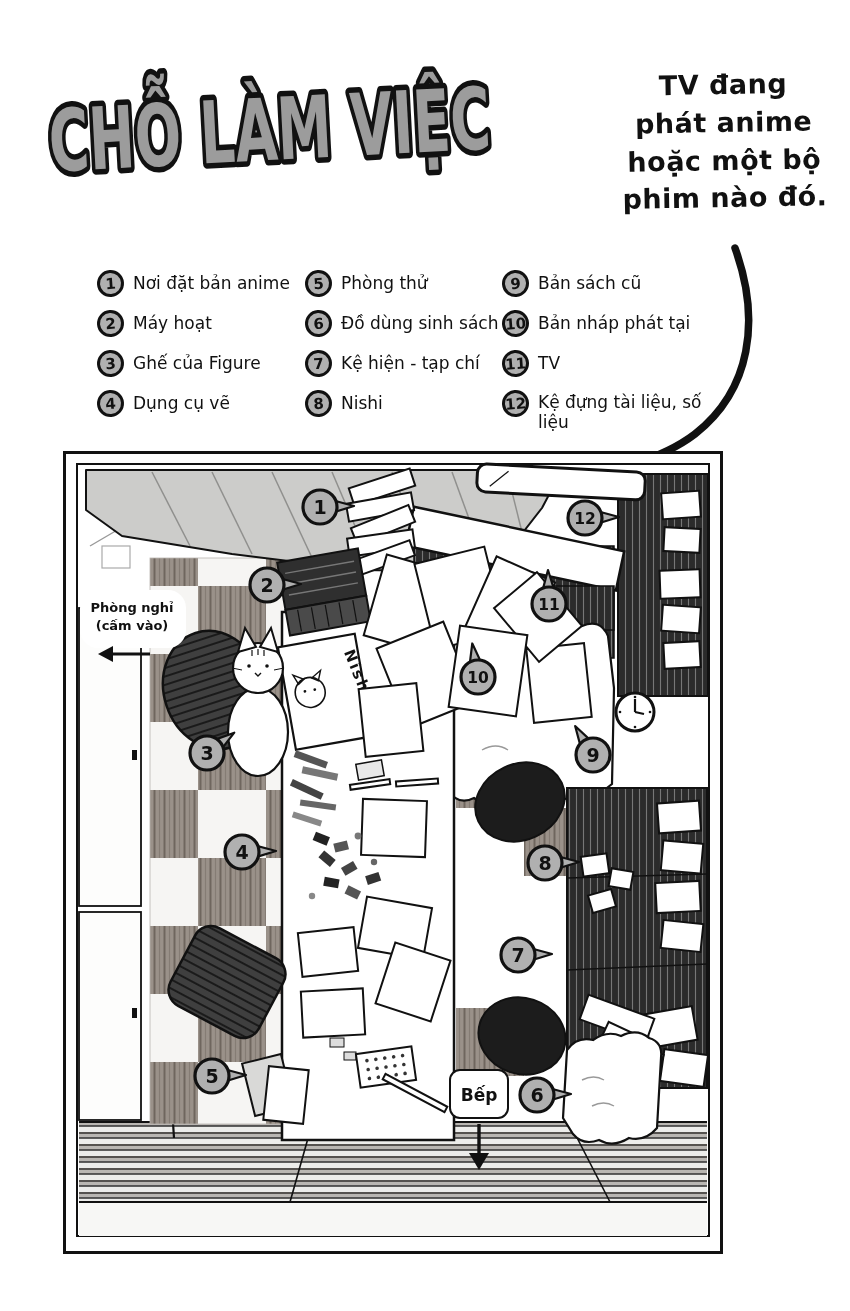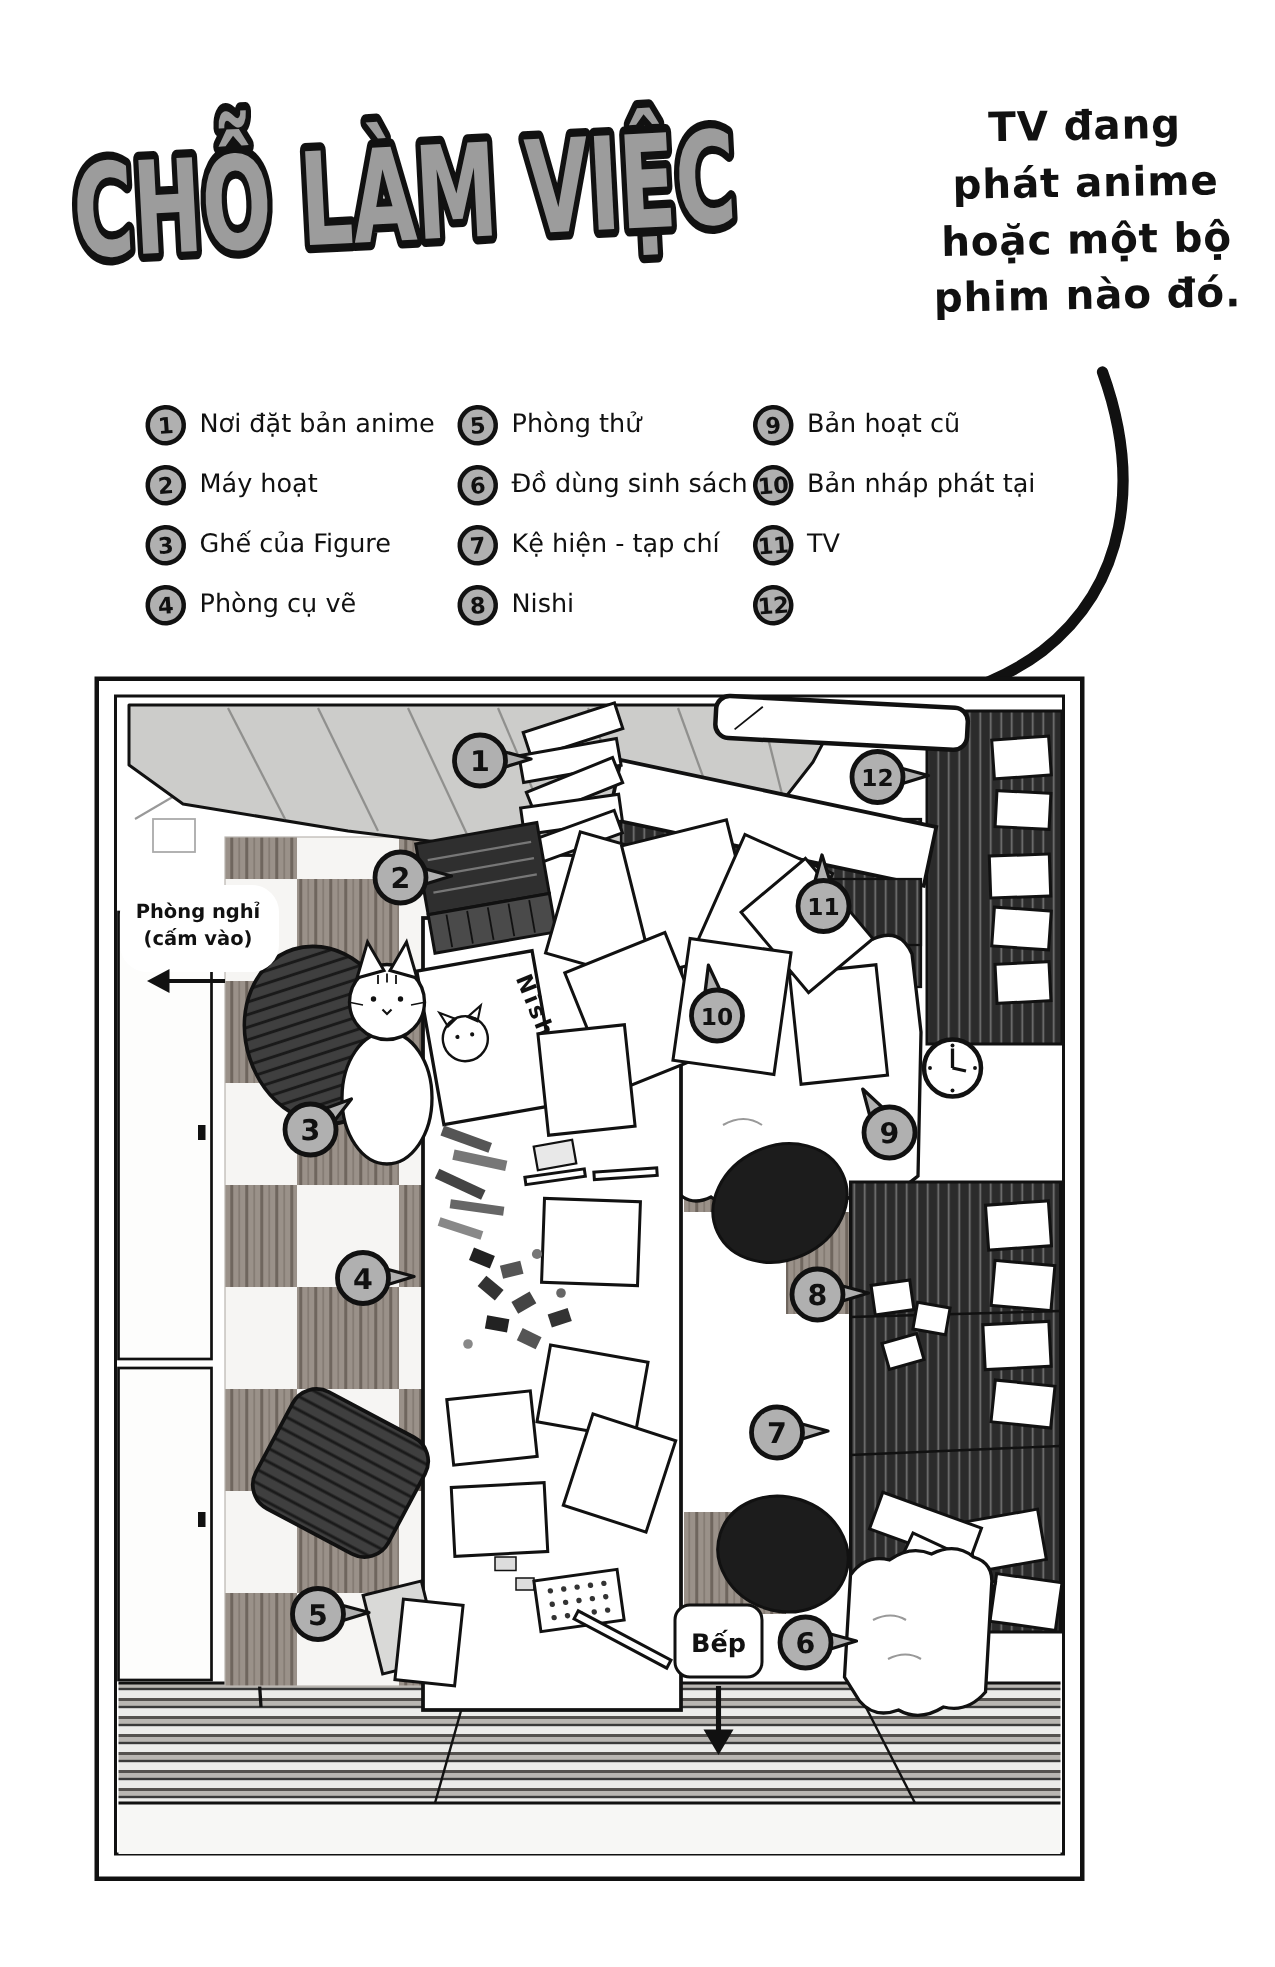--- a/index.html
+++ b/index.html
@@ -56,21 +56,21 @@
     <div class="legend-item">
       <span class="lnum">2</span>
       <span class="ltext">Máy hoạt</span>
       </div>
     <div class="legend-item">
       <span class="lnum">3</span>
       <span class="ltext">Ghế của Figure</span>
       </div>
     <div class="legend-item">
       <span class="lnum">4</span>
-      <span class="ltext">Phòng cụ vẽ</span>
+      <span class="ltext">Dụng cụ vẽ</span>
       </div>
   </div>
   <div id="lcol2" class="legend-col">
     <div class="legend-item">
       <span class="lnum">5</span>
       <span class="ltext">Phòng thử</span>
       </div>
     <div class="legend-item">
       <span class="lnum">6</span>
       <span class="ltext">Đồ dùng sinh sách</span>
@@ -80,32 +80,33 @@
       <span class="ltext">Kệ hiện - tạp chí</span>
       </div>
     <div class="legend-item">
       <span class="lnum">8</span>
       <span class="ltext">Nishi</span>
       </div>
   </div>
   <div id="lcol3" class="legend-col">
     <div class="legend-item">
       <span class="lnum">9</span>
-      <span class="ltext">Bản hoạt cũ</span>
+      <span class="ltext">Bản sách cũ</span>
       </div>
     <div class="legend-item">
       <span class="lnum">10</span>
       <span class="ltext">Bản nháp phát tại</span>
       </div>
     <div class="legend-item">
       <span class="lnum">11</span>
       <span class="ltext">TV</span>
       </div>
     <div class="legend-item">
       <span class="lnum">12</span>
+      <span class="ltext wrap">Kệ đựng tài liệu, số liệu</span>
       </div>
   </div>
 
   <svg class="abs" style="left:62px;top:450px;" width="662" height="805" viewBox="0 0 662 805">
     <defs>
       <pattern id="wood" width="10" height="10" patternUnits="userSpaceOnUse">
         <rect width="10" height="10" fill="#9a9189"></rect>
         <line x1="2.5" y1="0" x2="2.5" y2="10" stroke="#6f665e" stroke-width="2"></line>
         <line x1="7.5" y1="0" x2="7.5" y2="10" stroke="#857c74" stroke-width="1.2"></line>
       </pattern>

